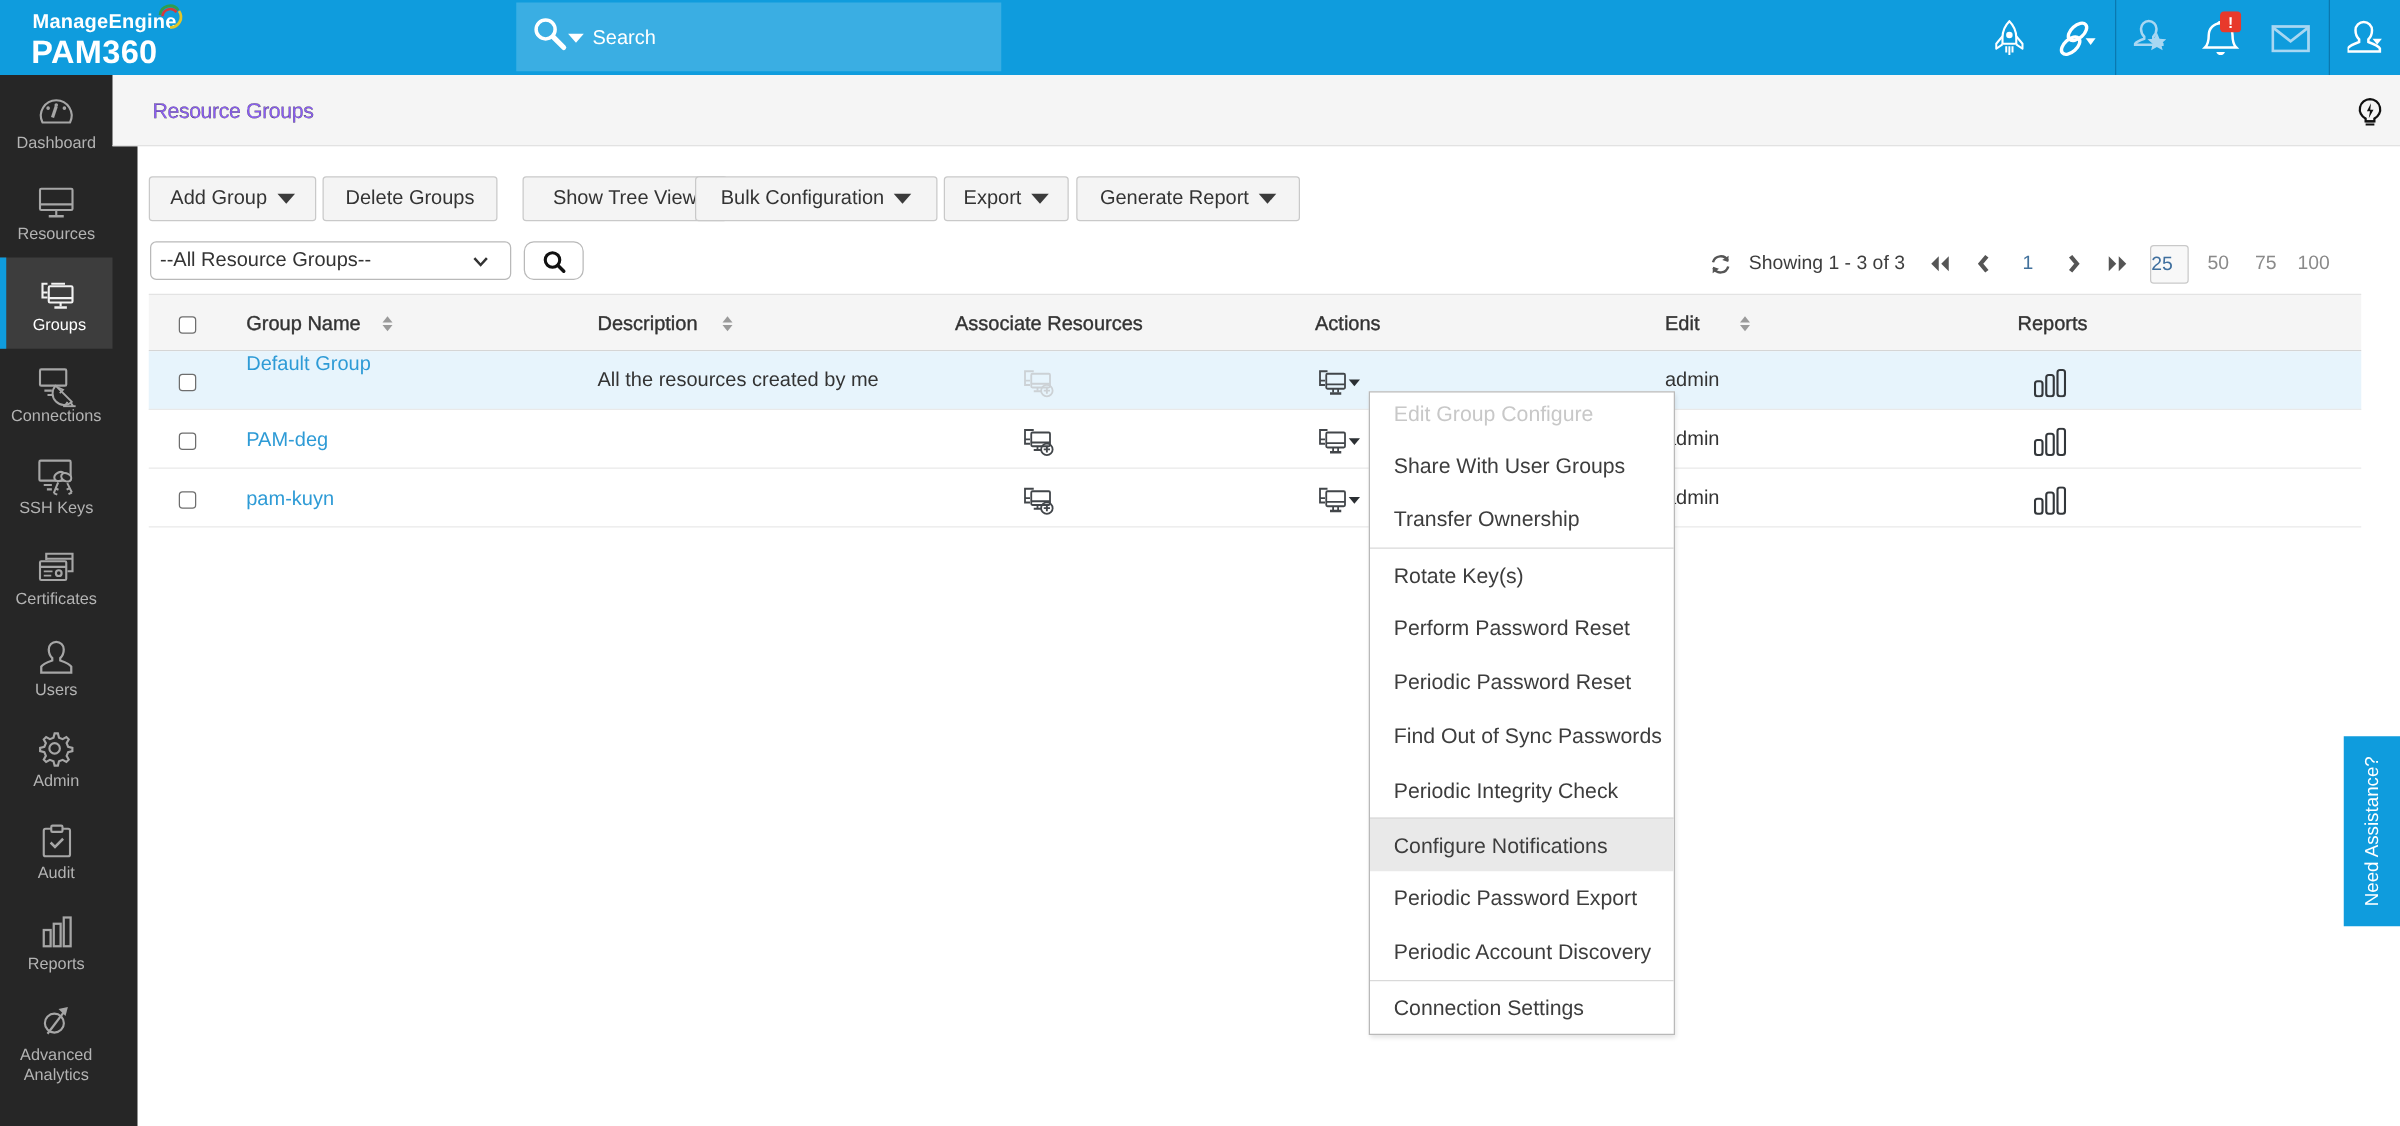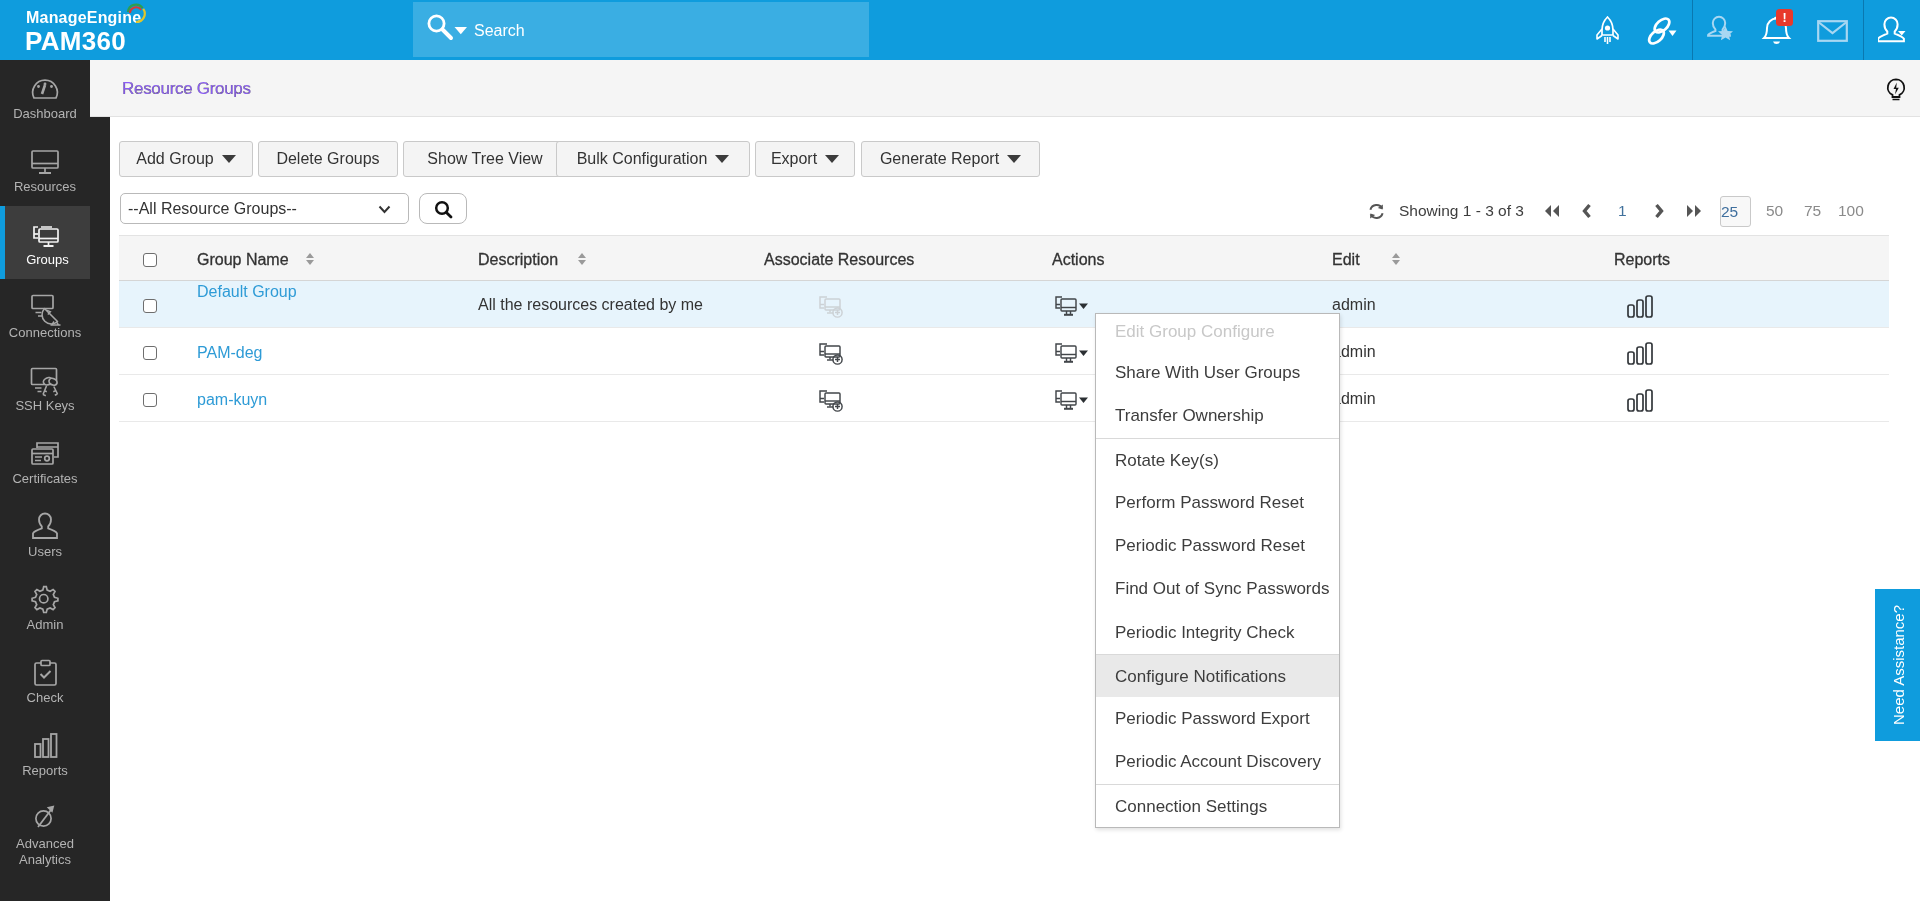--- a/index.html
+++ b/index.html
@@ -3,21 +3,21 @@
 <meta charset="utf-8">
 <style>
 * { margin:0; padding:0; box-sizing:border-box; }
 html,body { width:1920px; height:901px; font-family:"Liberation Sans", sans-serif; background:#fff; overflow:hidden; }
 body { position:relative; }
 .abs { position:absolute; }
 
 #topbar { position:absolute; left:0; top:0; width:1920px; height:60px; background:#0f9cdd; }
 #logo-me { position:absolute; left:26px; top:9px; color:#fff; font-size:16px; font-weight:bold; letter-spacing:.2px; }
 #logo-pam { position:absolute; left:25px; top:26px; color:#fff; font-size:26px; font-weight:bold; letter-spacing:.3px; }
-#searchbox { position:absolute; left:413px; top:2px; width:456px; height:55px; background:#3aaee3;text-decoration:underline; }
+#searchbox { position:absolute; left:413px; top:2px; width:388px; height:55px; background:#3aaee3;text-decoration:underline; }
 #searchbox .stext { position:absolute; left:61px; top:20px; font-size:16px; color:#fff; }
 .tdivider { position:absolute; top:0; width:1px; height:60px; background:rgba(0,30,60,.28); }
 
 #sidebar { position:absolute; left:0; top:60px; width:110px; height:841px; background:#262626; }
 .sitem { position:absolute; left:0; width:90px; height:73px; text-align:center; color:#b3b3b3; }
 .sitem .lbl { position:absolute; top:46px; width:100%; font-size:13px; line-height:16px; }
 .sitem svg { position:absolute; top:13px; left:50%; transform:translateX(-50%); }
 .sitem.active { background:#3d3d3d; color:#fff; border-left:5px solid #0f9cdd; }
 .sitem.active svg { margin-left:-2.5px; }
 
@@ -190,21 +190,21 @@
       <circle cx="14.7" cy="14.7" r="4.2"></circle>
     </svg>
     <div class="lbl">Admin</div>
   </div>
   <div class="sitem" style="top:584px">
     <svg width="30" height="32" viewBox="0 0 30 32" fill="none" stroke="#a6a6a6" stroke-width="1.7">
       <rect x="5" y="6" width="21" height="22" rx="1.5"></rect>
       <rect x="11" y="3.5" width="9" height="5" rx="1" fill="#262626"></rect>
       <path d="M10.5 17 l3.5 3.5 6.5 -6.5" stroke-width="2"></path>
     </svg>
-    <div class="lbl">Check</div>
+    <div class="lbl">Audit</div>
   </div>
   <div class="sitem" style="top:657px">
     <svg width="30" height="32" viewBox="0 0 30 32" fill="none" stroke="#a6a6a6" stroke-width="1.8">
       <rect x="5" y="14" width="5.5" height="13"></rect>
       <rect x="13" y="9" width="5.5" height="18"></rect>
       <rect x="21" y="4" width="5.5" height="23"></rect>
     </svg>
     <div class="lbl">Reports</div>
   </div>
   <div class="sitem" style="top:730px">
@@ -219,21 +219,21 @@
 <div id="pagehead">
   <div class="title">Resource Groups</div>
   <svg class="abs" style="left:1795px;top:18px" width="22" height="23" viewBox="0 0 22 23">
     <path d="M11 1.3 a8.2 8.2 0 0 1 3.5 15.6 l0 2.1 l-7 0 l0 -2.1 A8.2 8.2 0 0 1 11 1.3 z" fill="none" stroke="#111" stroke-width="1.8"></path>
     <path d="M7.5 19 L14.5 19 M7.5 21.5 L14.5 21.5" stroke="#111" stroke-width="1.6"></path>
     <path d="M11.8 4.5 L8.5 11 L11 11 L10 16.5 L13.8 9.7 L11.2 9.7 z" fill="#111"></path>
   </svg>
 </div>
 <div class="btn" style="left:119px;width:134px;">Add Group <span class="caret"></span></div>
 <div class="btn" style="left:258px;width:140px;">Delete Groups</div>
-<div class="btn" style="left:403px;width:164px;">Show Tree View</div>
+<div class="btn" style="left:418px;width:164px;">Show Tree View</div>
 <div class="btn" style="left:556px;width:194px;">Bulk Configuration <span class="caret"></span></div>
 <div class="btn" style="left:755px;width:100px;">Export <span class="caret"></span></div>
 <div class="btn" style="left:861px;width:179px;">Generate Report <span class="caret"></span></div>
 <div id="selbox">
   <div class="t">--All Resource Groups--</div>
   <svg class="abs" style="left:257px;top:11px" width="13" height="9" viewBox="0 0 13 9">
     <path d="M1.5 1.5 L6.5 7 L11.5 1.5" fill="none" stroke="#333" stroke-width="2"></path>
   </svg>
 </div>
 <div id="srchbtn">

